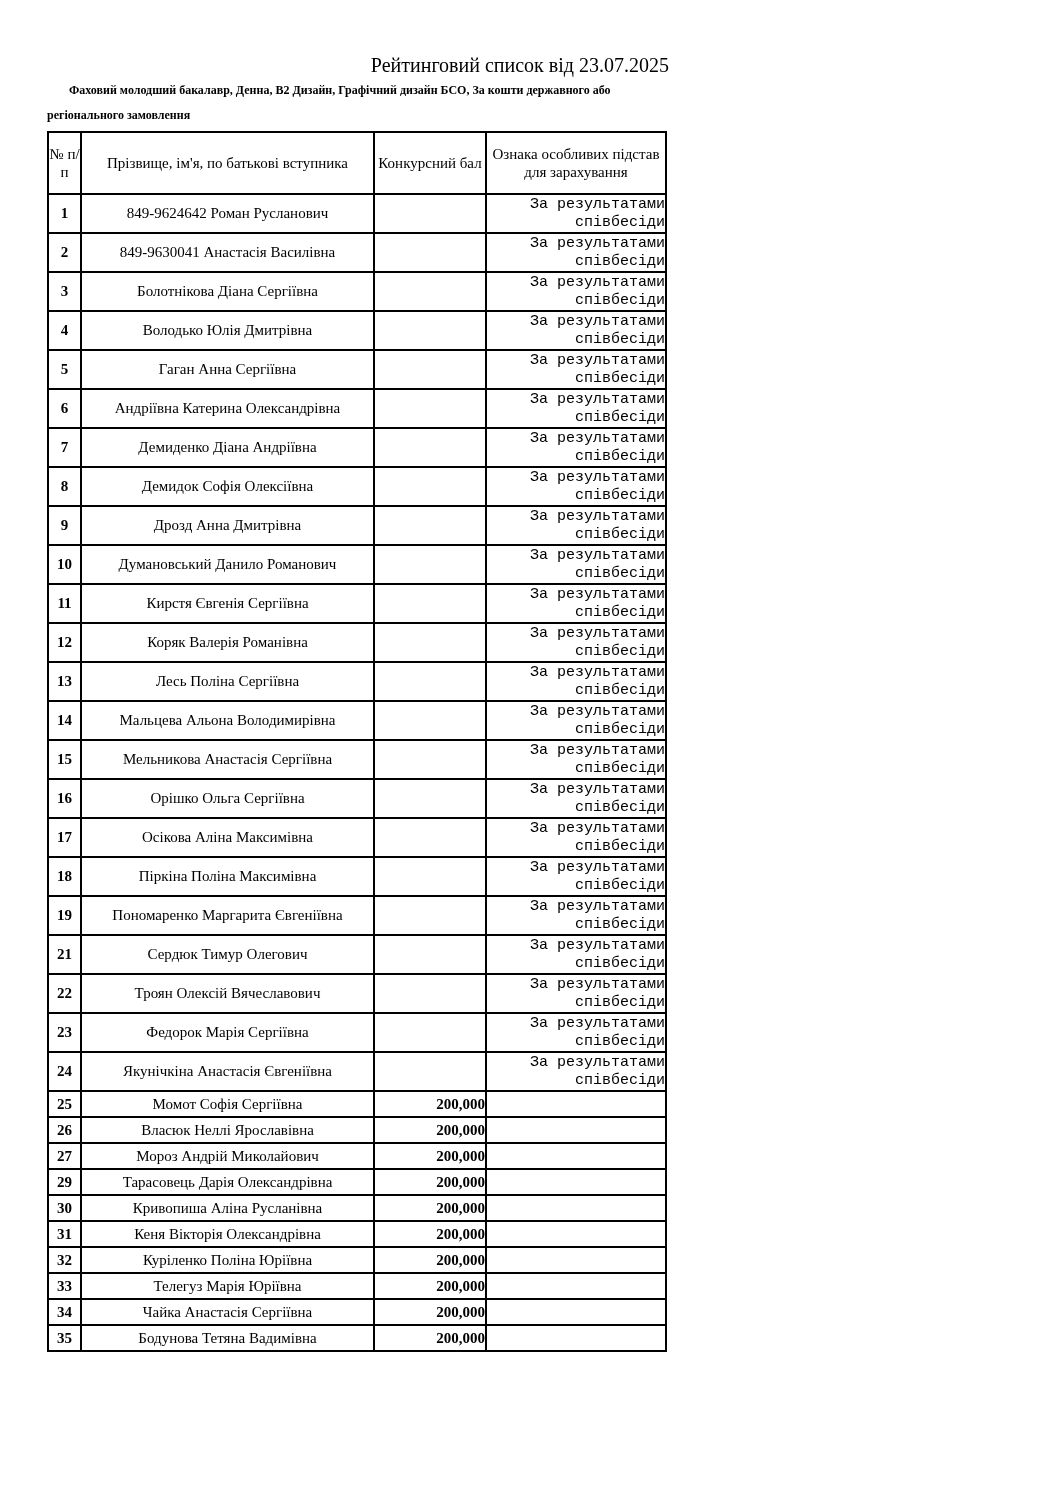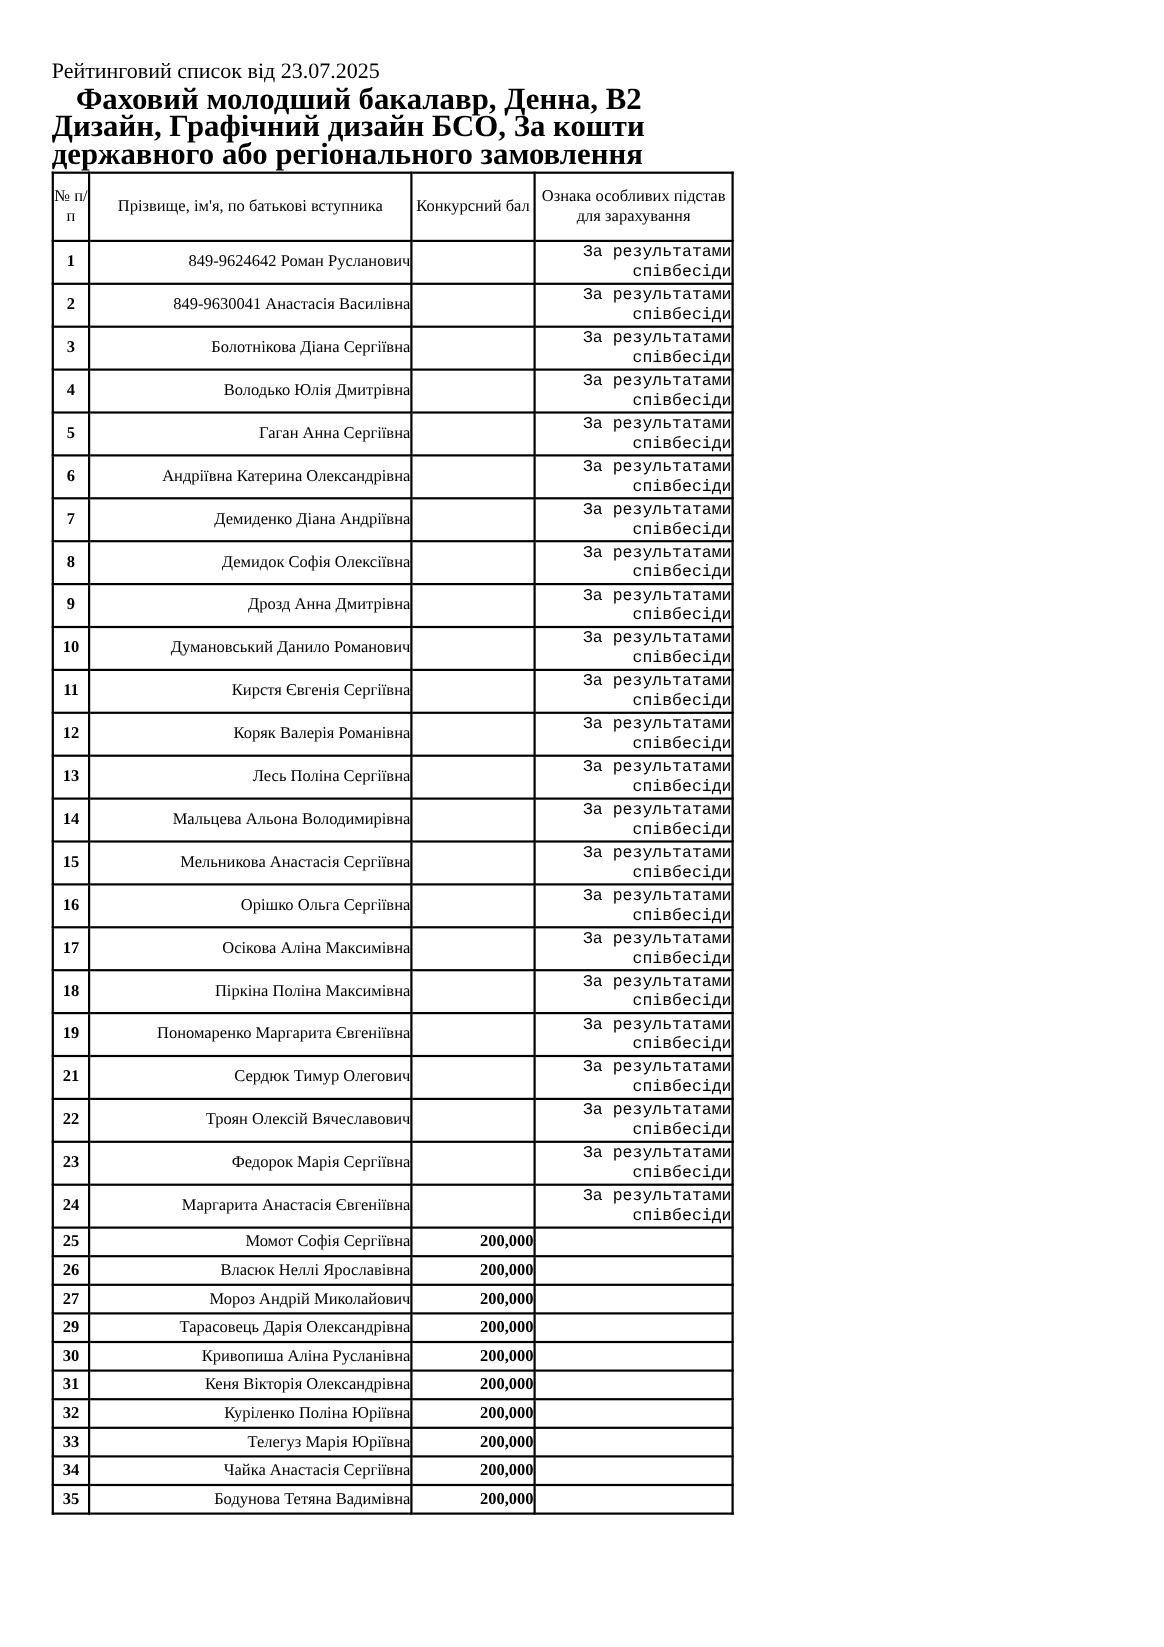--- a/index.html
+++ b/index.html
@@ -16,26 +16,26 @@
   }
   .doc {
     position: absolute;
     left: 47px;
     top: 54px;
     width: 622px;
   }
   .doc-title {
     font-size: 20px;
     font-weight: normal;
-    text-align: left;
+    text-align: right;
     line-height: 23px;
     margin: 0 0 1px 0;
   }
   .doc-subtitle {
-    font-size: 28px;
+    font-size: 12px;
     font-weight: bold;
     line-height: 25px;
     text-indent: 22px;
     text-align: left;
     margin: 0 0 3px 0;
     font-family: Liberation Serif, serif;
   }
   table.rating {
     border-collapse: collapse;
     table-layout: fixed;
@@ -54,21 +54,21 @@
     font-weight: normal;
     text-align: center;
     line-height: 18px;
     height: 60px;
   }
   td.c-num {
     font-weight: bold;
     text-align: center;
   }
   td.c-name {
-    text-align: right;
+    text-align: center;
     padding-left: 4px;
     padding-right: 2px;
     white-space: nowrap;
   }
   td.c-score {
     font-weight: bold;
     text-align: right;
   }
   td.c-note {
     text-align: right;
@@ -228,21 +228,21 @@
     <td class="c-note">За результатами співбесіди</td>
   </tr>
         <tr class="tall">
     <td class="c-num">23</td>
     <td class="c-name">Федорок Марія Сергіївна</td>
     <td class="c-score"></td>
     <td class="c-note">За результатами співбесіди</td>
   </tr>
         <tr class="tall">
     <td class="c-num">24</td>
-    <td class="c-name">Маргарита Анастасія Євгеніївна</td>
+    <td class="c-name">Якунічкіна Анастасія Євгеніївна</td>
     <td class="c-score"></td>
     <td class="c-note">За результатами співбесіди</td>
   </tr>
         <tr class="short">
     <td class="c-num">25</td>
     <td class="c-name">Момот Софія Сергіївна</td>
     <td class="c-score">200,000</td>
     <td class="c-note"></td>
   </tr>
         <tr class="short">

